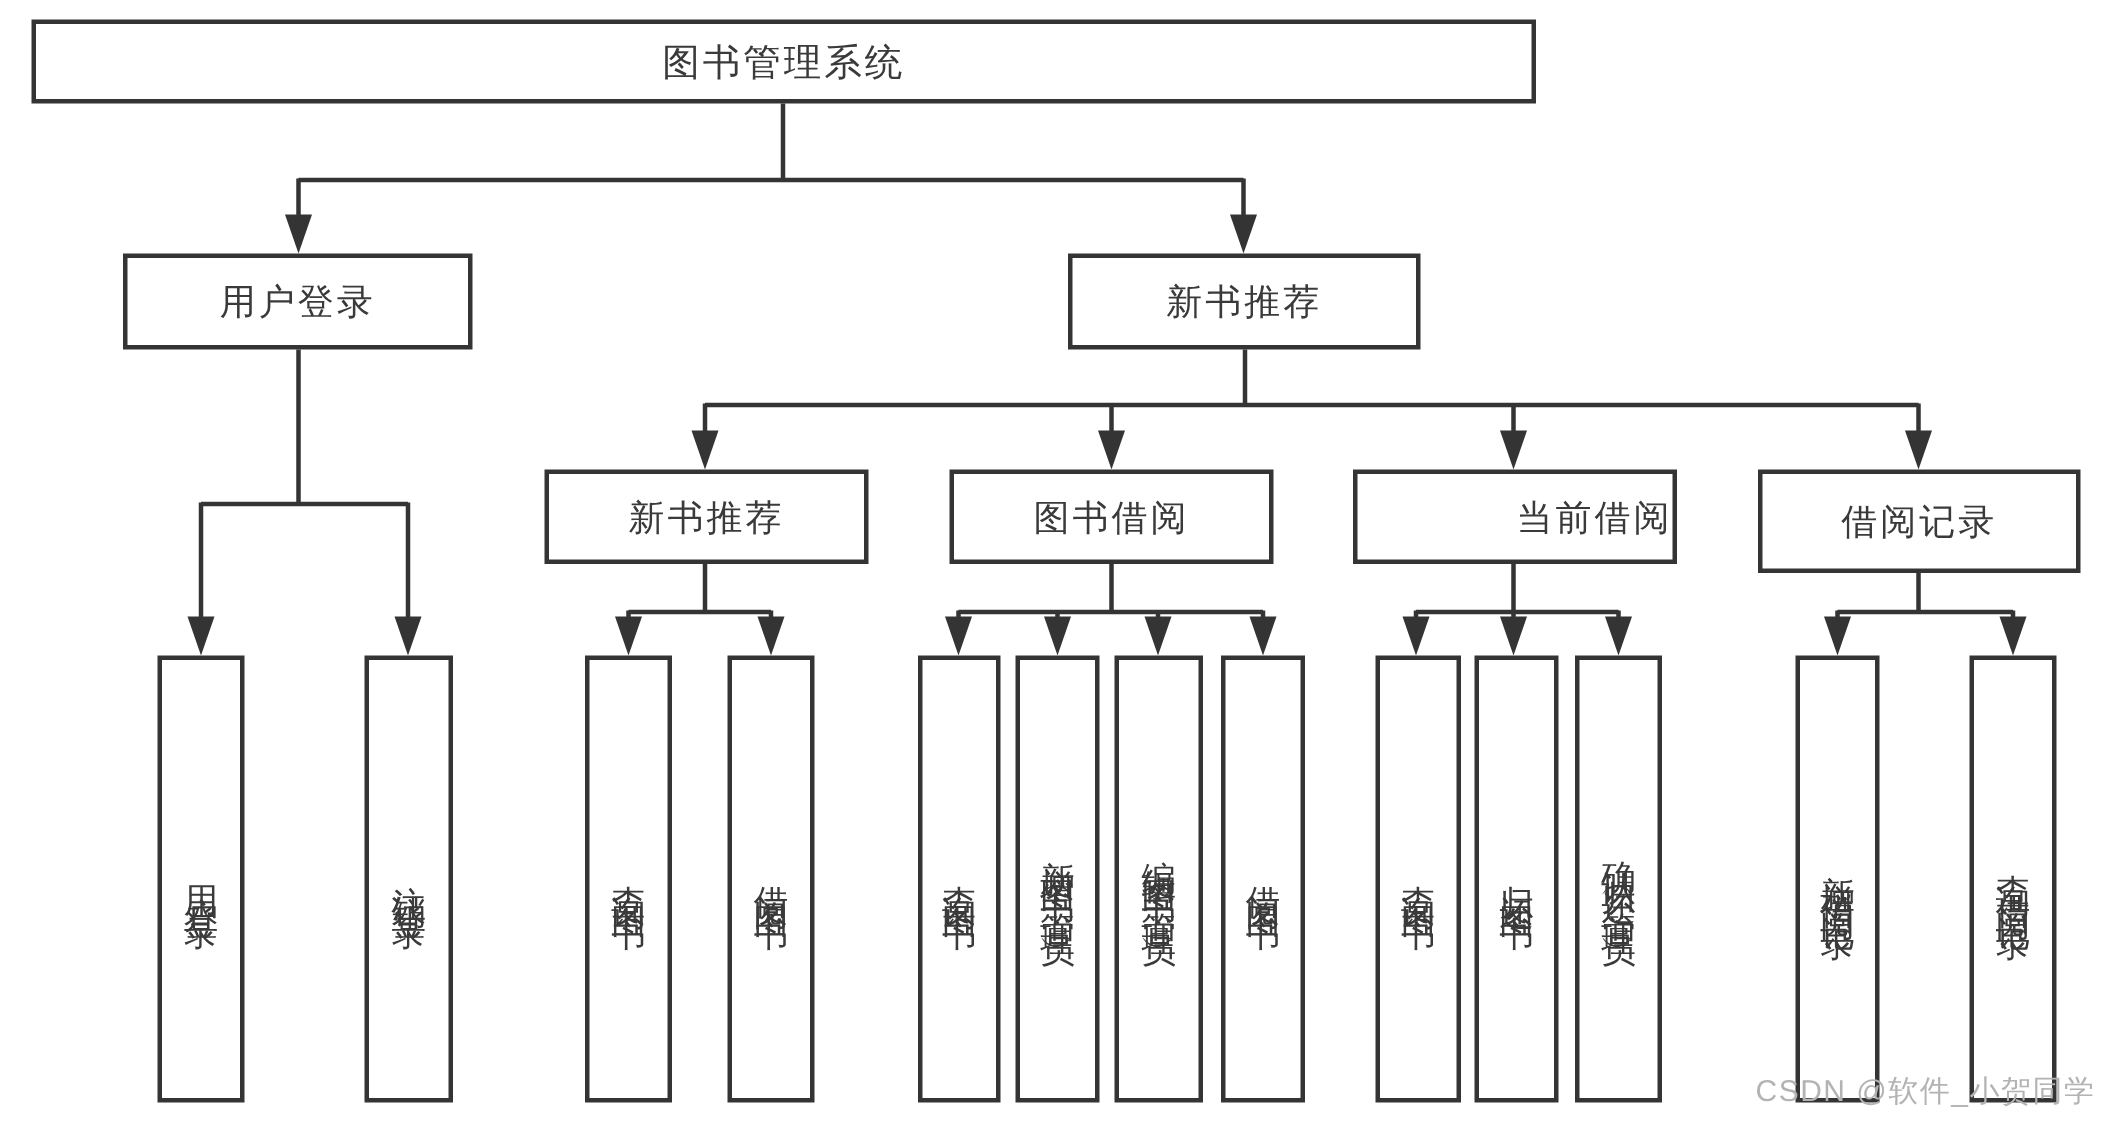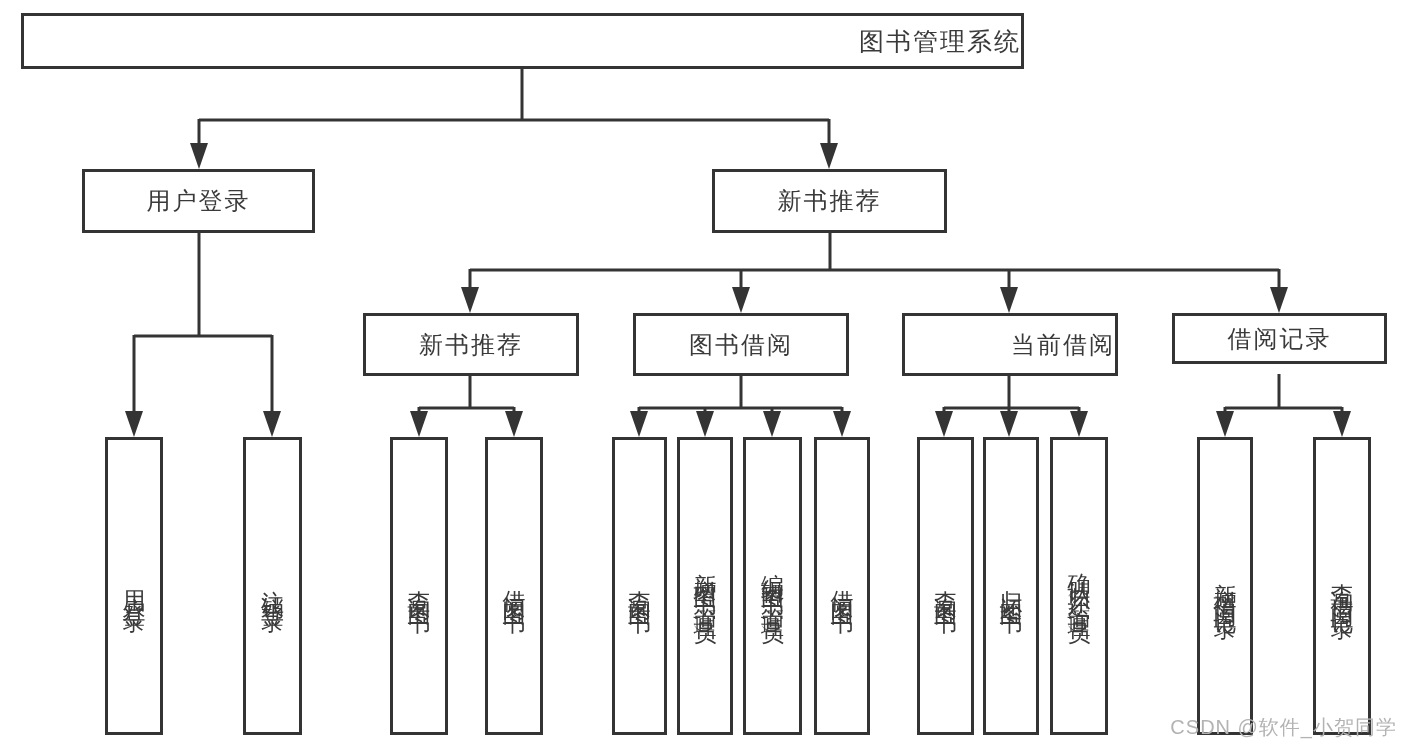--- a/index.html
+++ b/index.html
@@ -67,41 +67,41 @@
       <polygon points="763,411 781,411 772,437"></polygon>
       <polygon points="833,411 851,411 842,437"></polygon>
       <polygon points="935,411 953,411 944,437"></polygon>
       <polygon points="1000,411 1018,411 1009,437"></polygon>
       <polygon points="1070,411 1088,411 1079,437"></polygon>
       <polygon points="1216,411 1234,411 1225,437"></polygon>
       <polygon points="1333,411 1351,411 1342,437"></polygon>
     </g>
   </svg>
 
-  <div class="node root" style="left:21px;top:13px;width:1003px;height:56px;justify-content:flex-end;">
+  <div class="node root" style="left:21px;top:13px;width:1003px;height:56px;">
     <span class="label">图书管理系统</span>
   </div>
 
   <div class="node l2" style="left:82px;top:169px;width:233px;height:64px;">
     <span class="label">用户登录</span>
   </div>
   <div class="node l2" style="left:712px;top:169px;width:235px;height:64px;">
     <span class="label">新书推荐</span>
   </div>
 
   <div class="node l3" style="left:363px;top:313px;width:216px;height:63px;">
     <span class="label">新书推荐</span>
   </div>
   <div class="node l3" style="left:633px;top:313px;width:216px;height:63px;">
     <span class="label">图书借阅</span>
   </div>
   <div class="node l3" style="left:902px;top:313px;width:216px;height:63px;justify-content:flex-end;">
     <span class="label">当前借阅</span>
   </div>
-  <div class="node l3" style="left:1172px;top:313px;width:215px;height:51px;">
+  <div class="node l3" style="left:1172px;top:313px;width:215px;height:69px;">
     <span class="label">借阅记录</span>
   </div>
 
   <div class="node leaf" style="left:105px;top:437px;width:58px;height:298px;">
     <span class="label">用户登录</span>
   </div>
   <div class="node leaf" style="left:243px;top:437px;width:59px;height:298px;">
     <span class="label">注销登录</span>
   </div>
 

